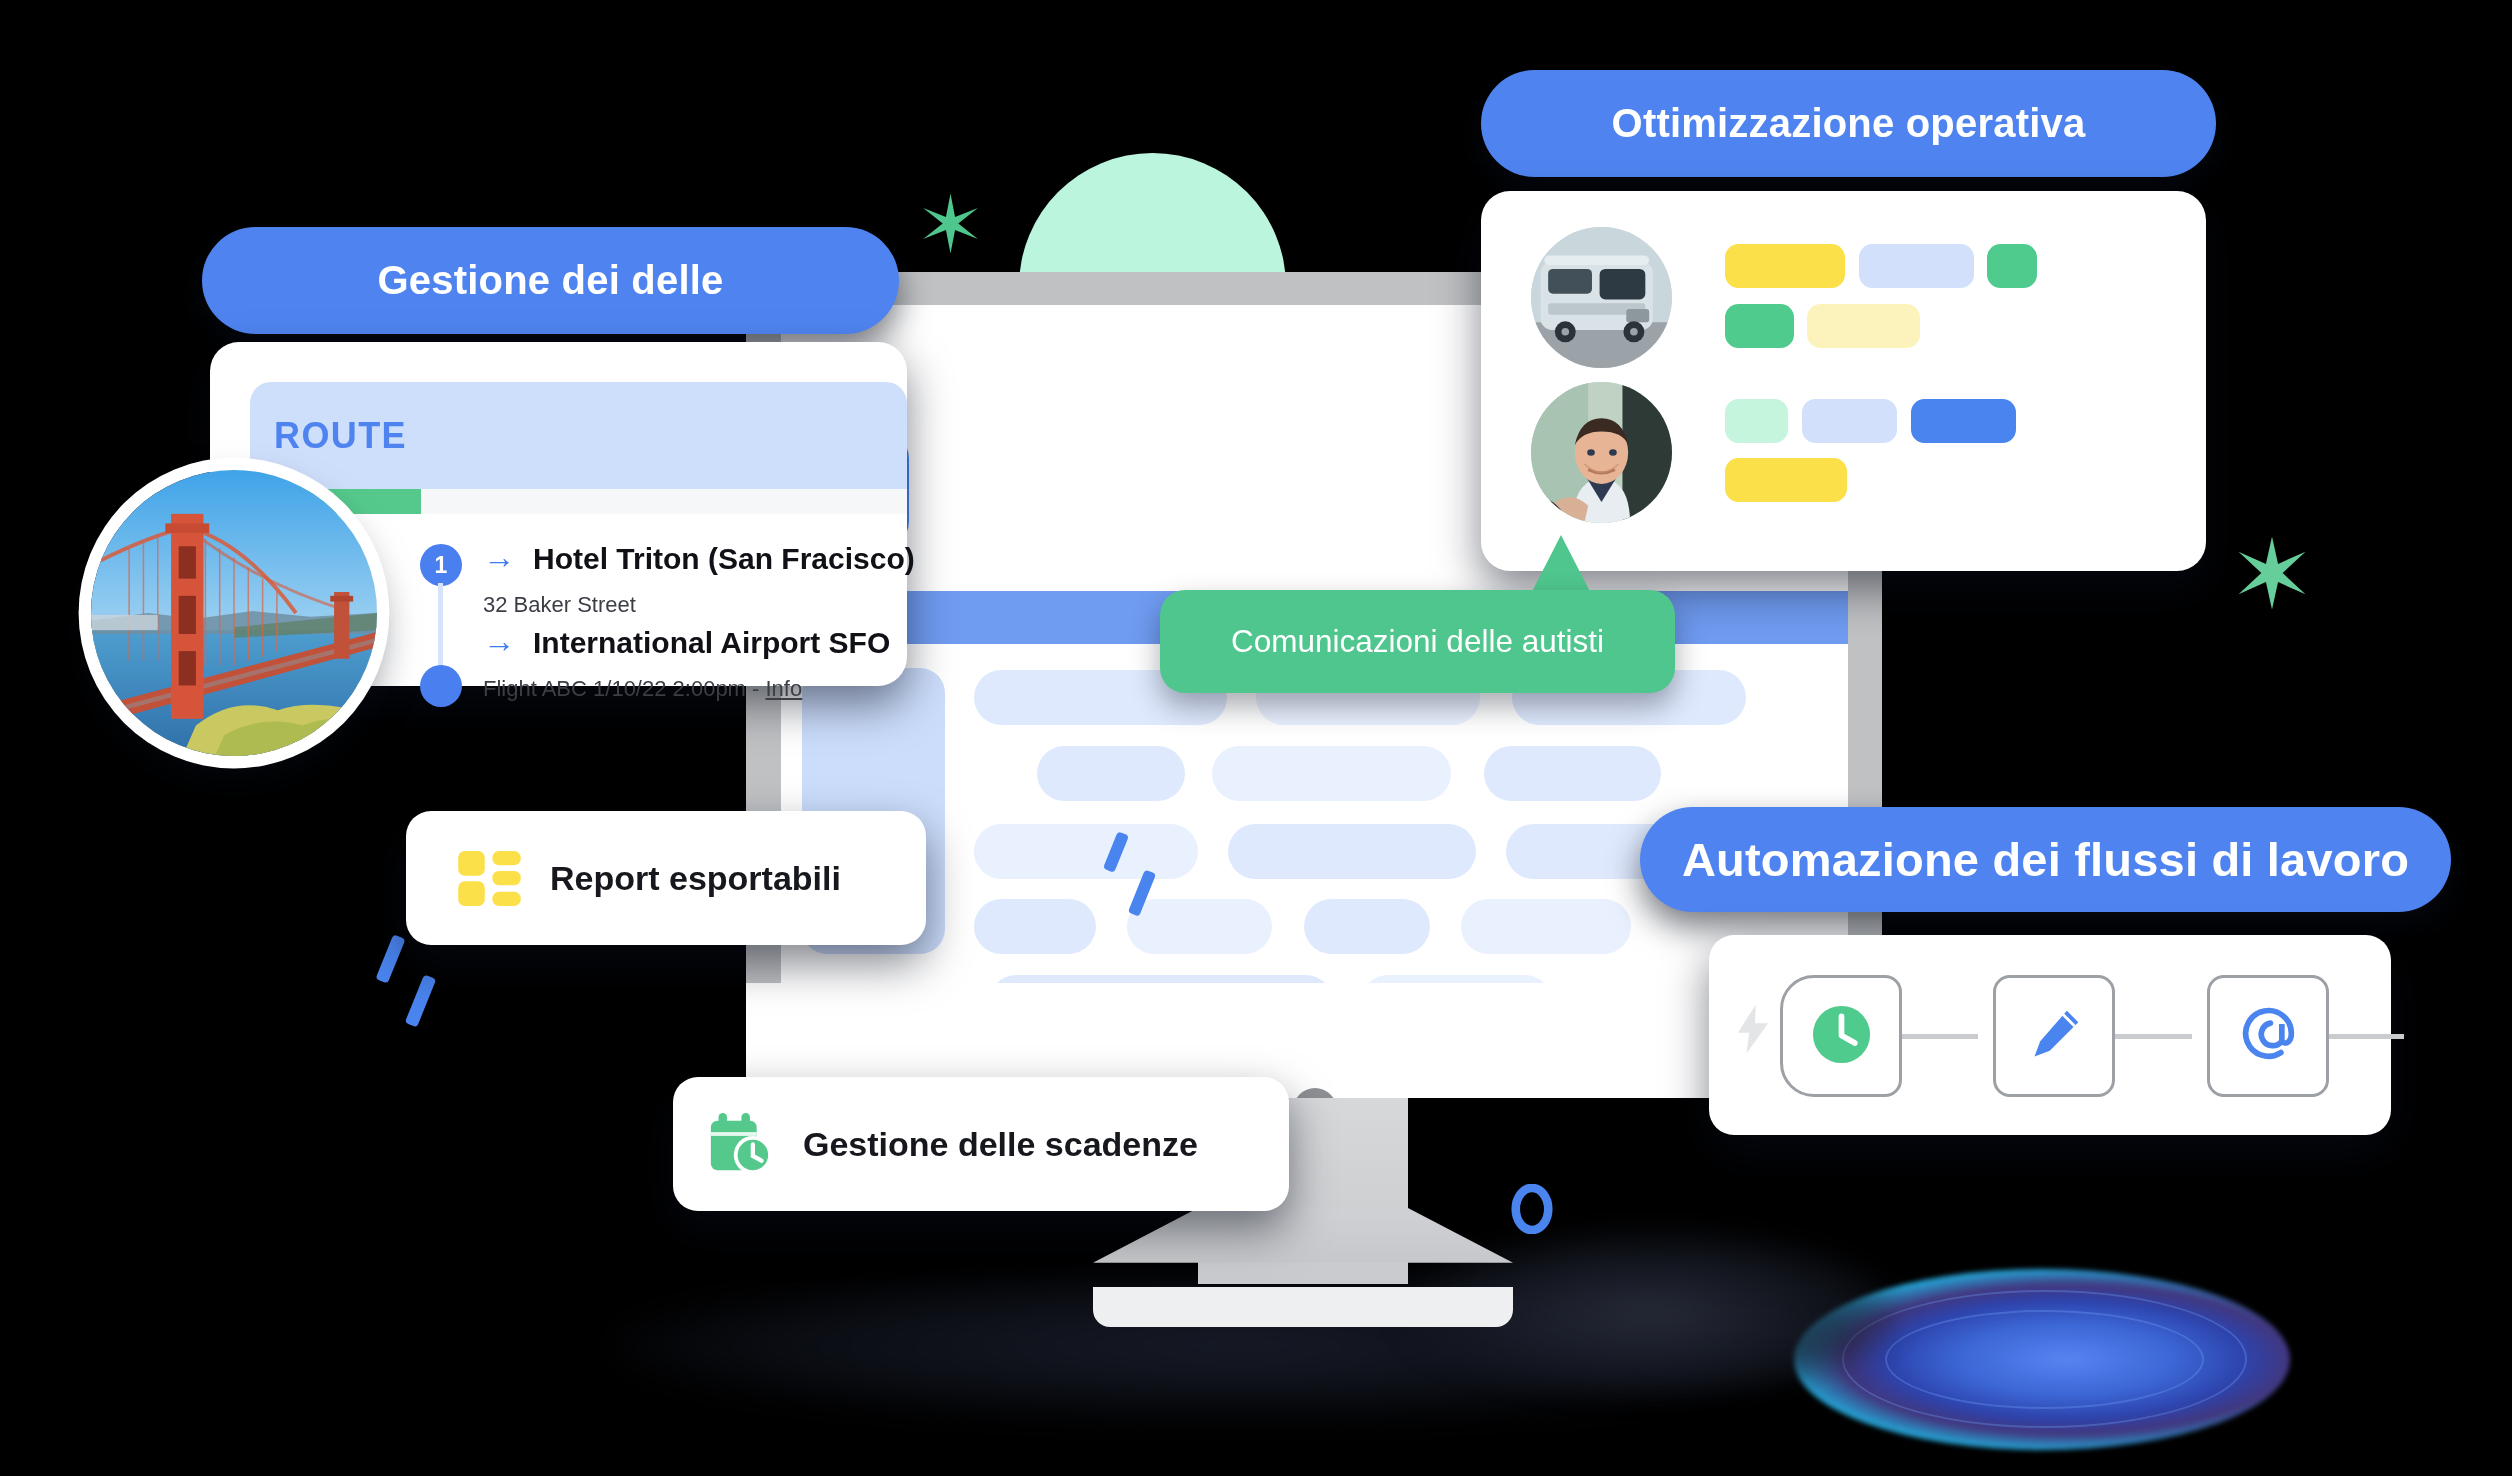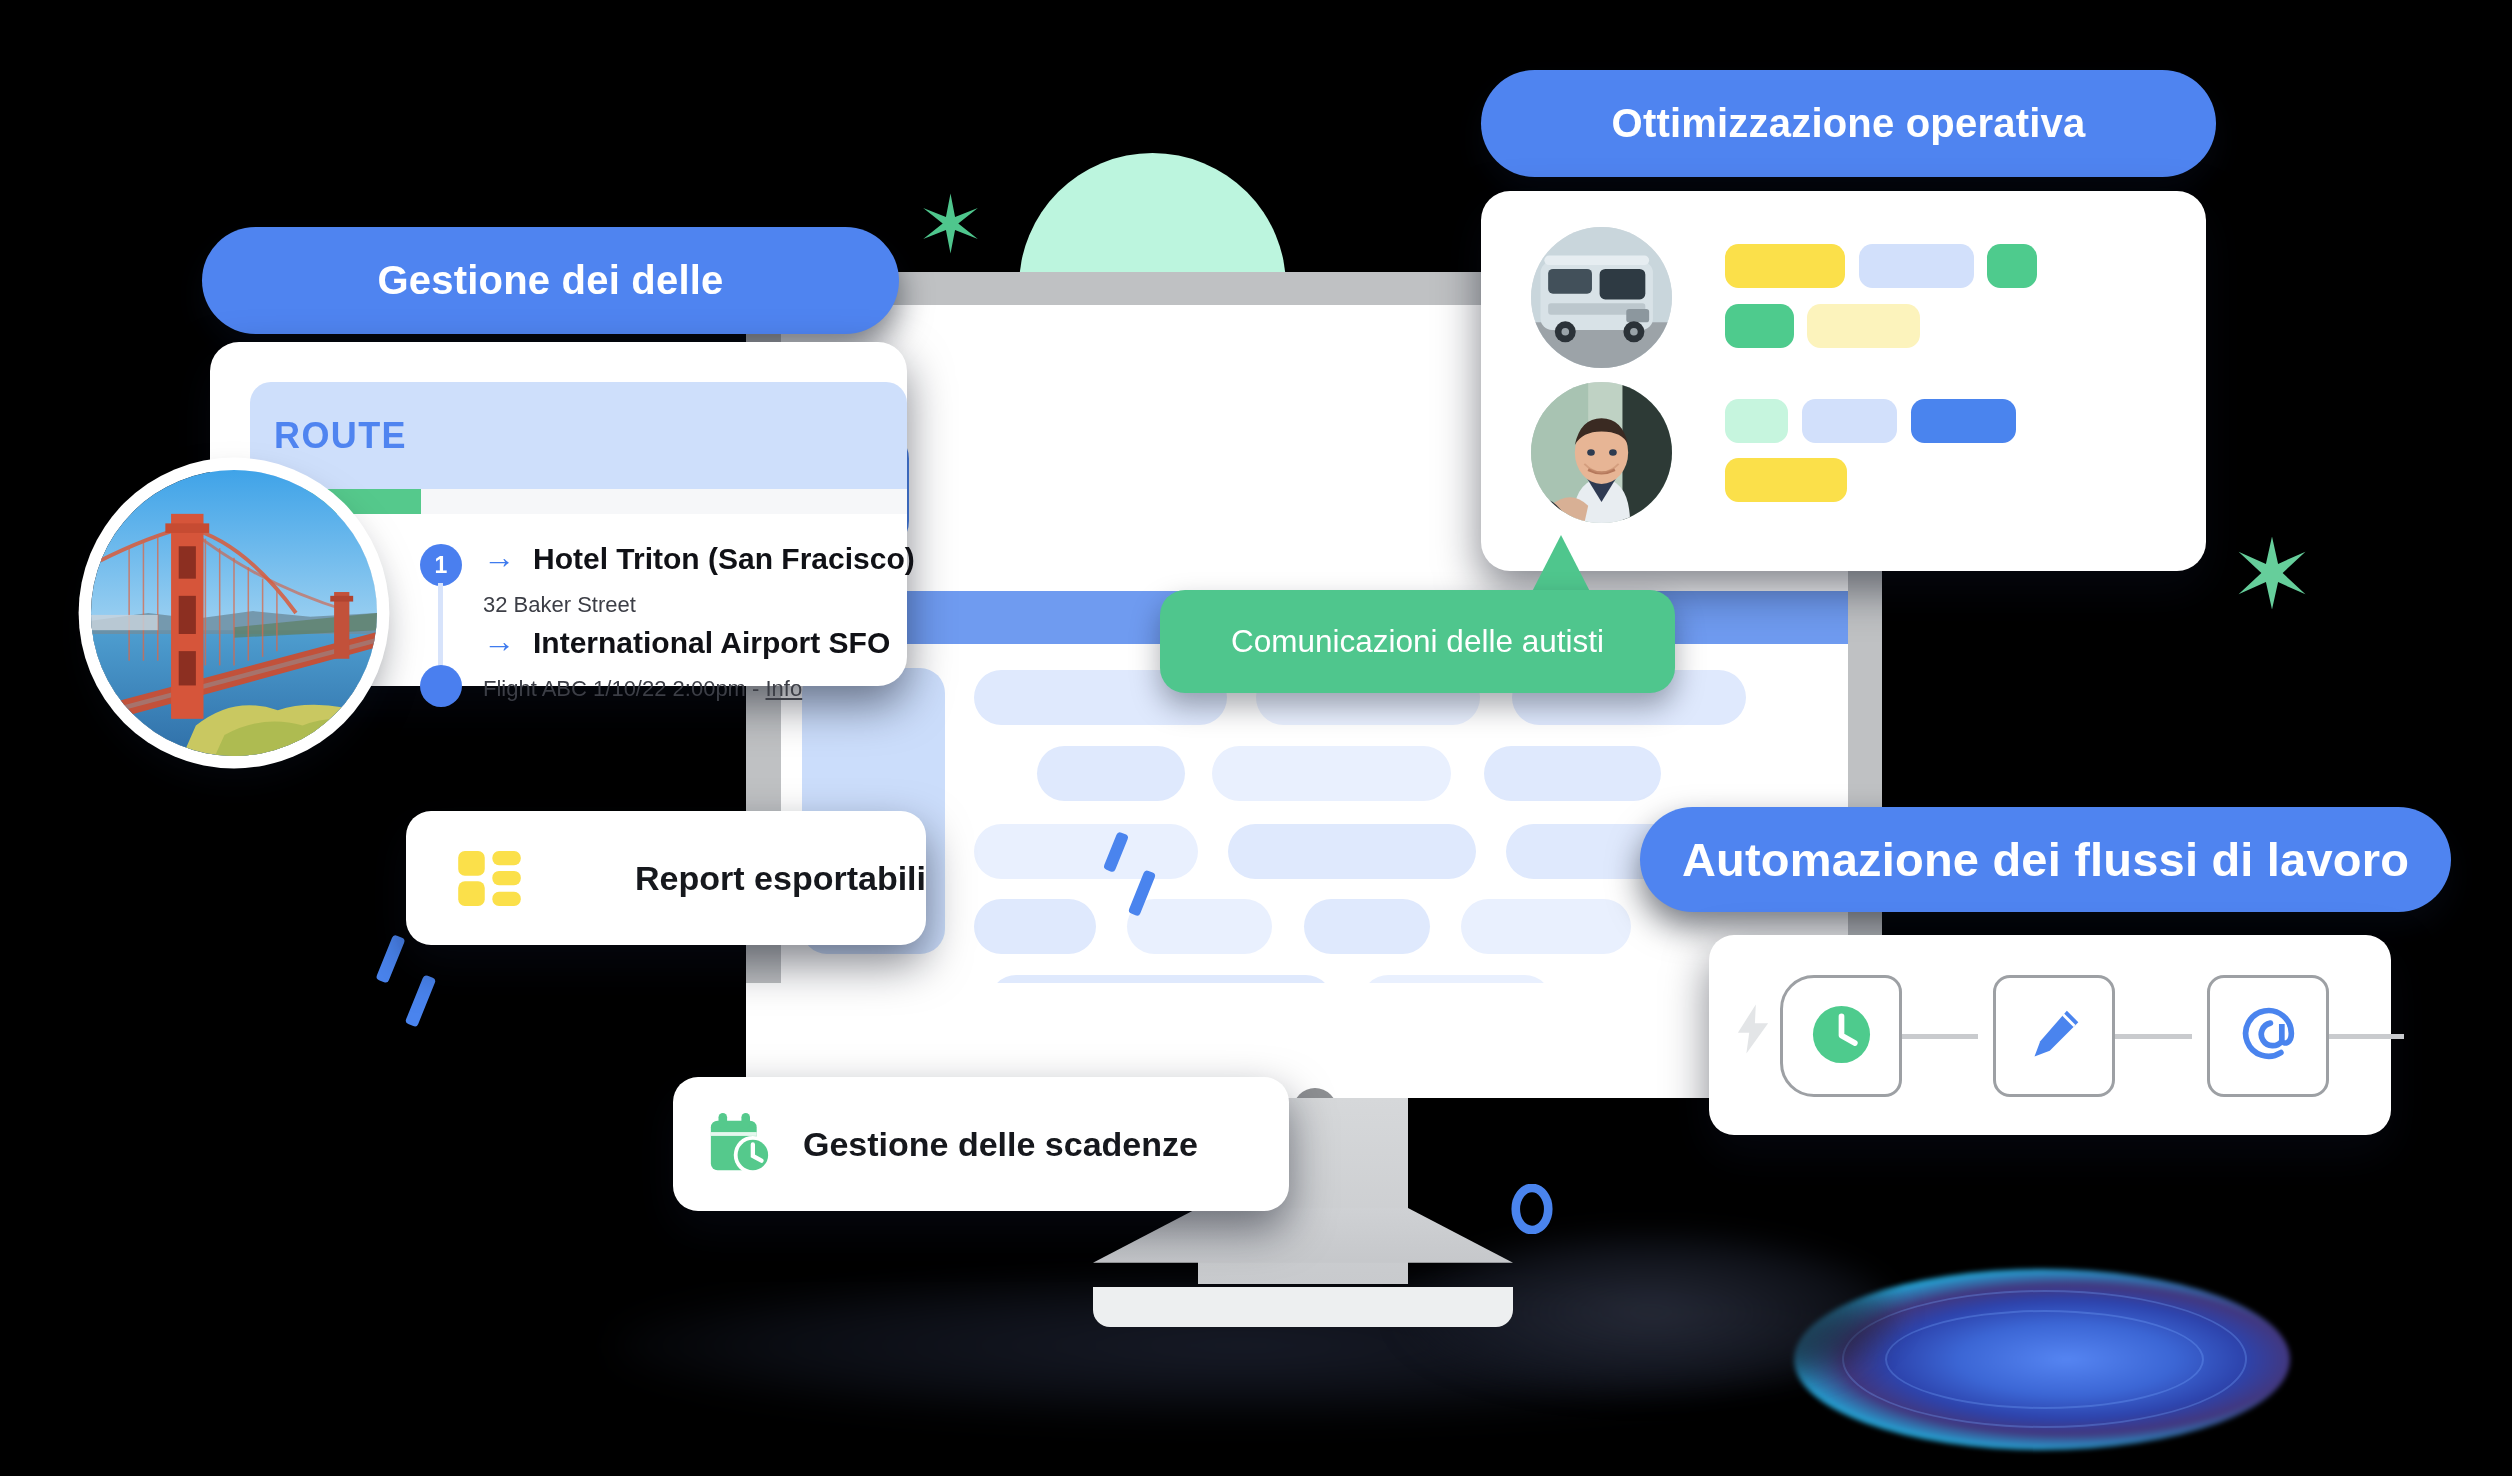--- a/index.html
+++ b/index.html
@@ -285,21 +285,21 @@
     left: 1521px; top: 535px;
     width: 0; height: 0;
     border-left: 40px solid transparent;
     border-right: 40px solid transparent;
     border-bottom: 78px solid #4FC68D;
   }
 
   
   #report-card {
     left: 406px; top: 811px; width: 520px; height: 134px;
-    display: flex; align-items: center; padding-left: 52px; box-sizing: border-box; justify-content: space-between;
+    display: flex; align-items: center; padding-left: 52px; box-sizing: border-box;
   }
   .card-label { color: #16181D; font-size: 34px; font-weight: bold; }
   .icon-box { display: flex; align-items: center; justify-content: center; margin-right: 29px; }
 
   
   #deadline-card {
     left: 673px; top: 1077px; width: 616px; height: 134px;
     display: flex; align-items: center; padding-left: 32px; box-sizing: border-box;
   }
 

